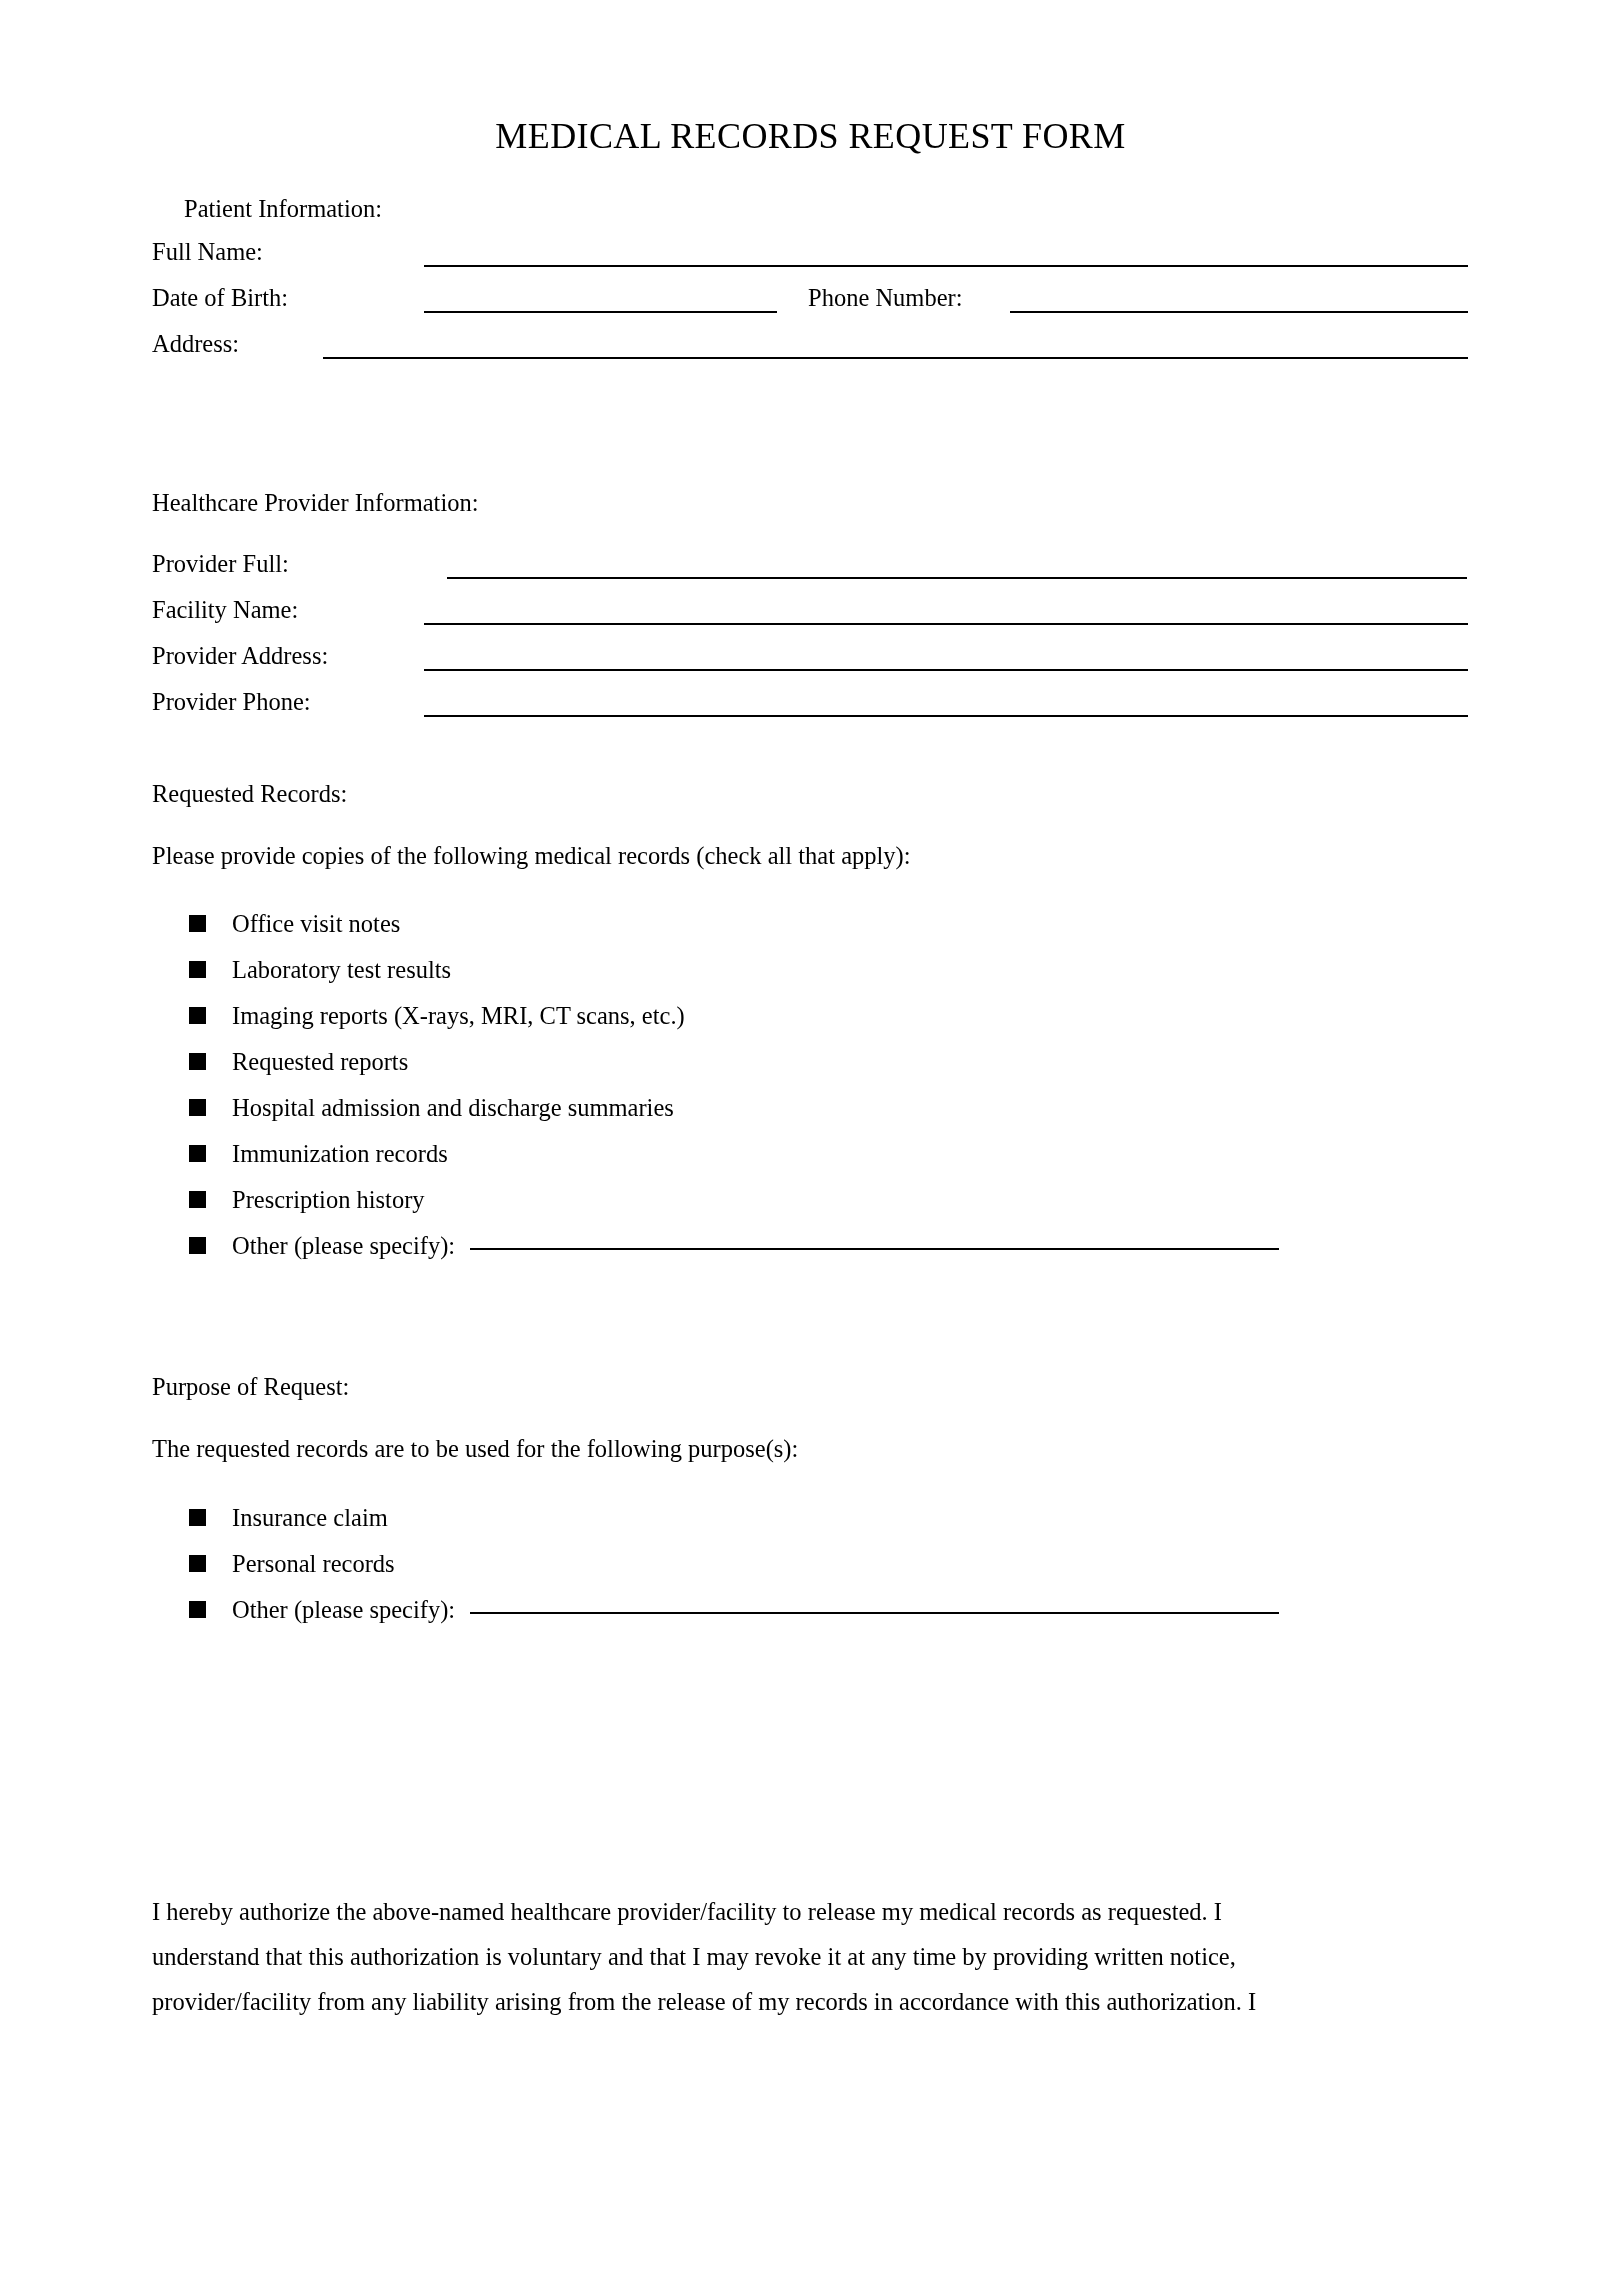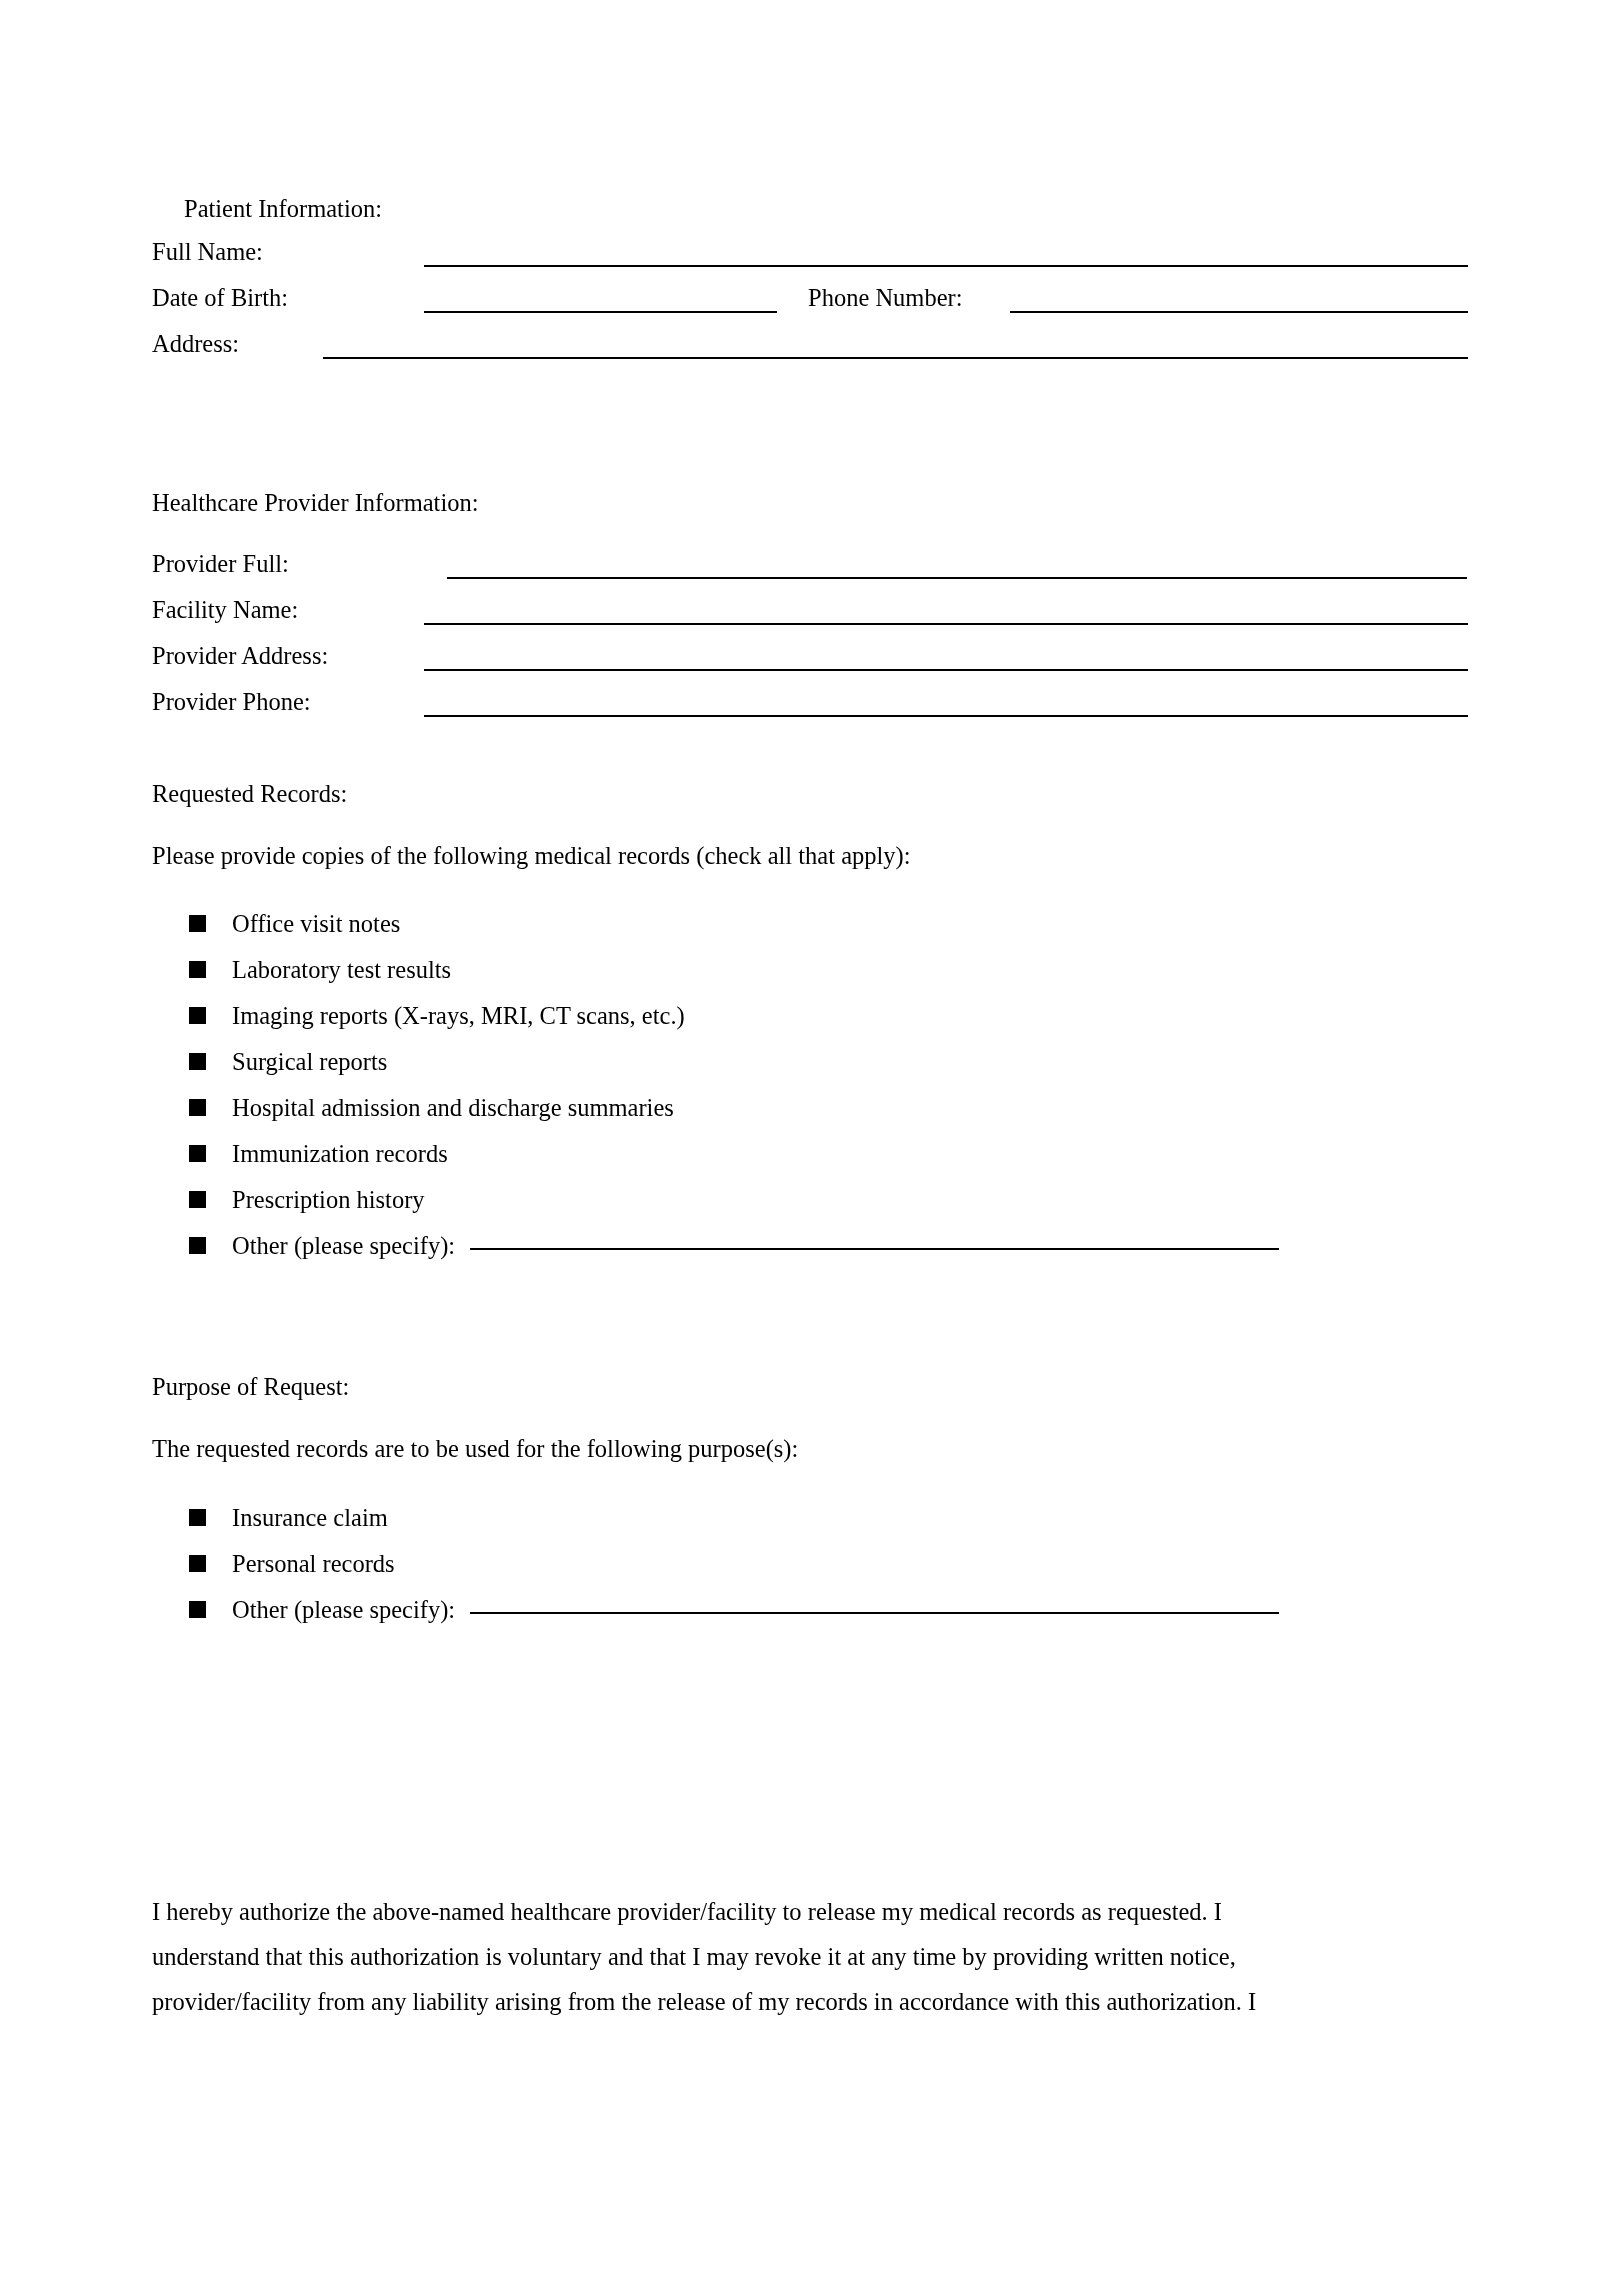--- a/index.html
+++ b/index.html
@@ -123,20 +123,21 @@
     margin: 0;
     text-align: left;
     width: 1318px;
   }
 </style>
 </head>
 <body>
 
 <div class="page">
 
+  <div class="doc-title">MEDICAL RECORDS REQUEST FORM</div>
 
   <div class="content" style="top:194px;margin-left:32px;">
     <div class="section-heading">Patient Information:</div>
   </div>
 
   <div class="content" style="top:237px;">
     <div class="field-row">
       <span class="field-label">Full Name:</span>
       <span class="field-rule" style="left:272px; width:1044px; top:28px;"></span>
     </div>
@@ -207,21 +208,21 @@
       <li class="check-item">
         <span class="check-box"></span>
         <span class="check-label">Laboratory test results</span>
       </li>
       <li class="check-item">
         <span class="check-box"></span>
         <span class="check-label">Imaging reports (X-rays, MRI, CT scans, etc.)</span>
       </li>
       <li class="check-item">
         <span class="check-box"></span>
-        <span class="check-label">Surgical reports</span>
+        <span class="check-label">Requested reports</span>
       </li>
       <li class="check-item">
         <span class="check-box"></span>
         <span class="check-label">Hospital admission and discharge summaries</span>
       </li>
       <li class="check-item">
         <span class="check-box"></span>
         <span class="check-label">Immunization records</span>
       </li>
       <li class="check-item">

